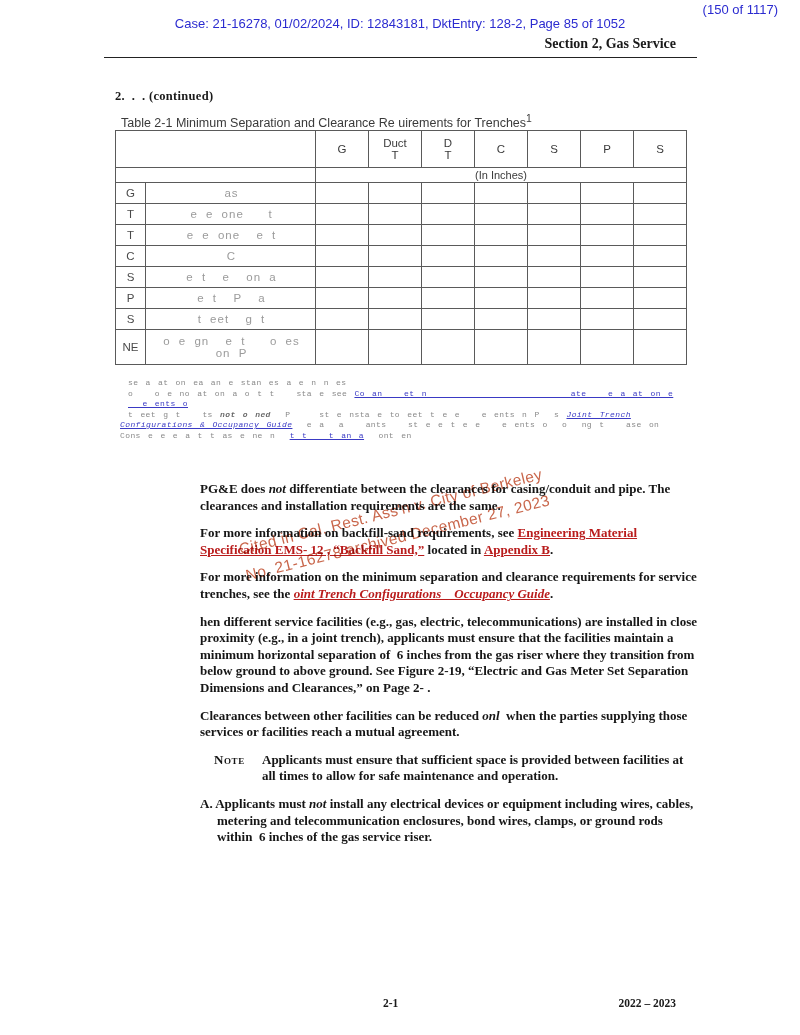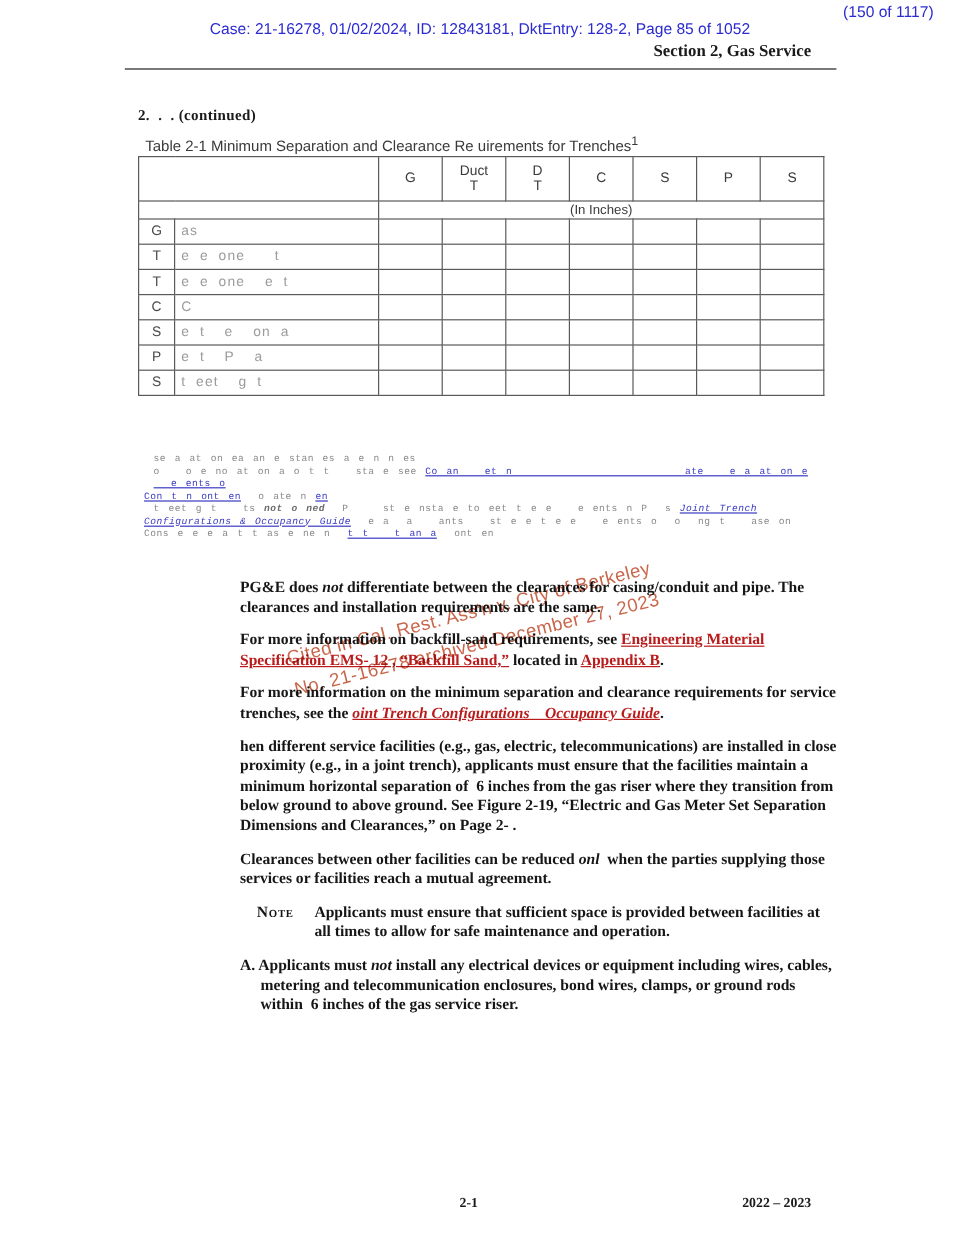--- a/index.html
+++ b/index.html
@@ -17,21 +17,21 @@
   .heading{position:absolute;top:89px;left:115px;font-weight:bold;font-size:12.5px;letter-spacing:.3px}
 
   .tcaption{position:absolute;top:113px;left:121px;font-family:"Liberation Sans",sans-serif;
             font-size:12.5px;color:#3a3a3a}
   table.clr{position:absolute;top:130px;left:115px;width:571px;border-collapse:collapse;
             table-layout:fixed;font-family:"Liberation Sans",sans-serif;color:#3a3a3a}
   .clr th,.clr td{border:1px solid #5a5a5a;font-weight:normal;font-size:11.5px;padding:1px 3px;vertical-align:middle}
   .clr th{text-align:center;white-space:pre-line;height:37px}
   .clr td.units{text-align:center;font-size:11px;height:15px}
   .clr td.abbr{text-align:center;color:#4a4a4a;width:30px}
-  .clr td.rowlabel{text-align:left;color:#9b9b9b;white-space:pre-line;letter-spacing:1px;word-spacing:4px;padding-left:5px}
+  .clr td.rowlabel{text-align:center;color:#9b9b9b;white-space:pre-line;letter-spacing:1px;word-spacing:4px;padding-left:5px}
   .clr tr.datarow{height:21px}
   .clr tr.tallrow{height:35px}
 
   .fns{position:absolute;top:378px;left:120px;width:560px;font-family:Liberation Mono, monospace;
        font-size:8px;line-height:10.5px;color:#8a8a8a;word-spacing:2px;letter-spacing:.4px}
   .fns .ind1{margin-left:8px}
   .fns .link{color:#3a3ac4;text-decoration:underline}
   .fns .itlink{color:#3a3ac4;text-decoration:underline;font-style:italic}
   .fns .em{font-style:italic;font-weight:bold;color:#6a6a6a}
 
@@ -165,27 +165,38 @@
       <td class="abbr">S</td>
       <td class="rowlabel">t eet &nbsp;g t</td>
     <td></td>
           <td></td>
           <td></td>
           <td></td>
           <td></td>
           <td></td>
           <td></td>
         </tr>
+    <tr class="tallrow">
+      <td class="abbr">NE</td>
+      <td class="rowlabel">o e gn &nbsp;e t &nbsp; o es
+on P</td>
+    <td></td>
+          <td></td>
+          <td></td>
+          <td></td>
+          <td></td>
+          <td></td>
+          <td></td>
+        </tr>
   </tbody>
     </table>
 
   <div class="fns">
     <div class="ind1"><span>se a at on  ea an e  stan es a e n  n es</span></div>
     <div class="ind1"><span>o &nbsp; o e  no  at on a o t t &nbsp; sta e see </span><span class="link">Co an &nbsp; et n &nbsp;&nbsp;&nbsp;&nbsp;&nbsp;&nbsp;&nbsp;&nbsp;&nbsp;&nbsp;&nbsp;&nbsp;&nbsp;&nbsp;&nbsp;&nbsp;&nbsp;&nbsp; ate &nbsp; e a at on  e &nbsp; e ents  o</span></div>
-    <div><span class="link">Con t n ont  en</span><span> &nbsp;o ate  n </span><span class="link">en</span></div>
     <div class="ind1"><span>t eet  g t &nbsp; ts </span><span class="em">not o ned</span><span> &nbsp;P &nbsp;&nbsp; st e  nsta e  to  eet t e  e &nbsp; e ents n P &nbsp;s </span><span class="itlink">Joint Trench</span></div>
     <div><span class="itlink">Configurations &amp; Occupancy Guide</span><span> &nbsp;e  a &nbsp;a &nbsp; ants &nbsp; st e e t e  e &nbsp; e ents o &nbsp;o &nbsp;ng t &nbsp; ase on</span></div>
     <div><span>Cons  e  e e a t  t as  e ne  n &nbsp;</span><span class="link">t t &nbsp; t an a</span><span> &nbsp;ont  en</span></div>
   </div>
 
   <div class="bodytxt">
     <p><span>PG&amp;E does </span><span class="em">not</span><span> differentiate between the clearances for casing/conduit and pipe. The clearances and installation requirements are the same.</span></p>
 
     <p><span>For more information on backfill-sand requirements, see </span><span class="blink">Engineering Material Specification EMS- 12 , “Backfill Sand,”</span><span> located in </span><span class="blink">Appendix B</span><span>.</span></p>
 

